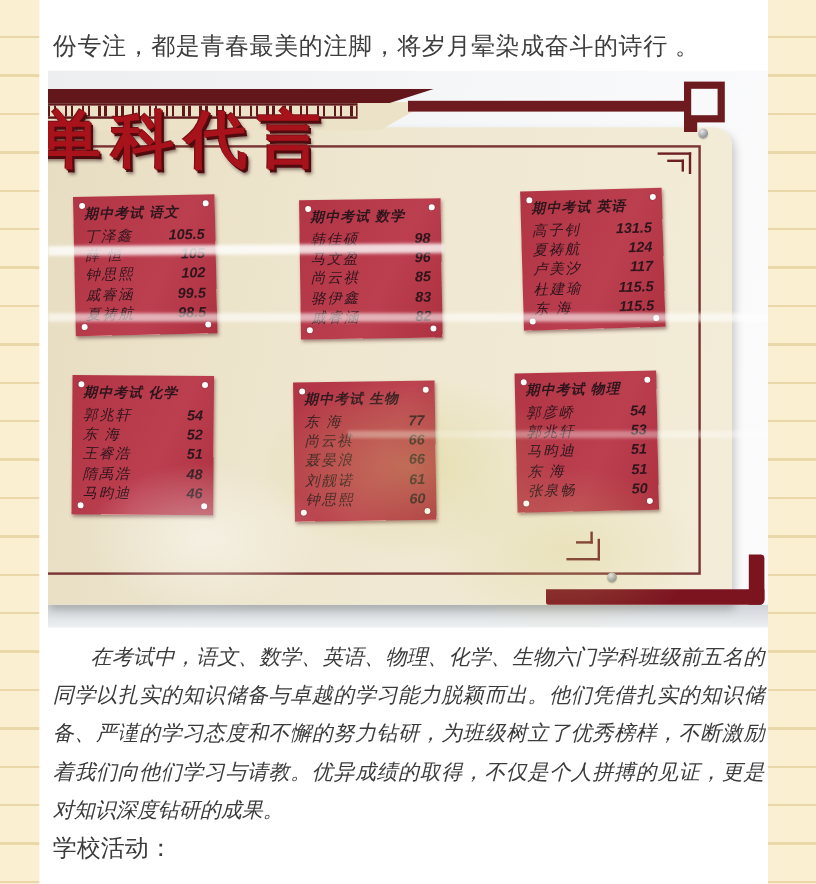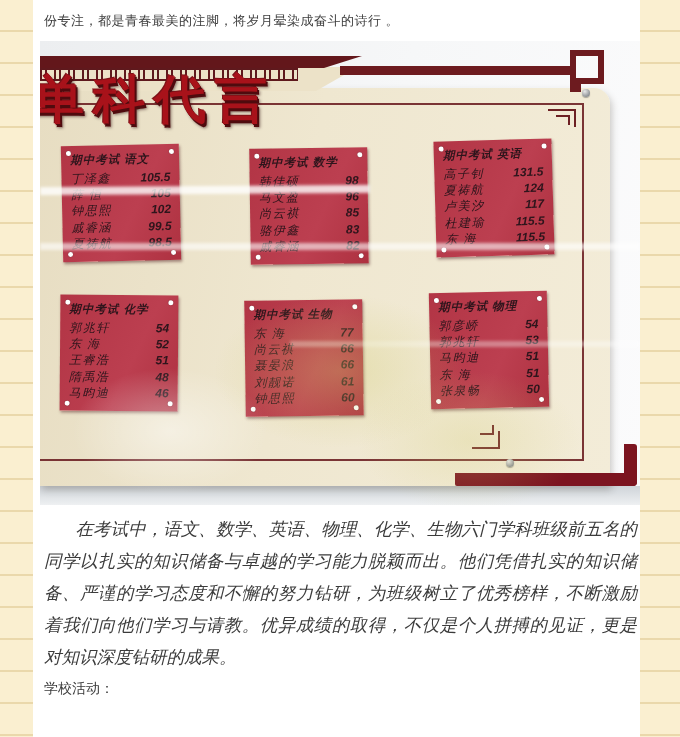--- a/index.html
+++ b/index.html
@@ -12,22 +12,22 @@
   .edge-strip{
     position:absolute;top:0;bottom:0;z-index:1;
     background:repeating-linear-gradient(180deg,#faefd0 0 30px,#ead8ab 30px 32px);
   }
   .edge-strip.left{left:0;width:33px;}
   .edge-strip.right{right:0;width:40px;}
 
   .content{position:absolute;left:33px;top:0;width:607px;height:737px;background:#ffffff;z-index:2;}
 
   .lead-text{
-    margin:0 0 0 11px;padding-top:5px;width:593px;
-    font-size:13px;line-height:32px;color:#3d3d3d;letter-spacing:.5px;
+    margin:0 0 0 11px;padding-top:23px;width:593px;
+    font-size:20px;line-height:32px;color:#3d3d3d;letter-spacing:.5px;
   }
 
   
   .photo{
     position:relative;margin:4px 0 0 7px;width:600px;height:464px;overflow:hidden;
     background:linear-gradient(100deg,#eceef0 0%,#f6f7f8 55%,#fbfbfc 100%);
   }
   .wall-bottom{position:absolute;left:0;top:445px;width:600px;height:19px;
     background:linear-gradient(180deg,#cfd4d9,#eef0f2);}
   .board{
@@ -106,21 +106,21 @@
       radial-gradient(140px 90px at 130px 390px,rgba(255,255,255,.45),rgba(255,255,255,0) 70%),
       radial-gradient(160px 100px at 430px 400px,rgba(212,206,120,.28),rgba(212,206,120,0) 70%);
     left:0;top:0;width:600px;height:464px;}
 
   
   .body-paragraph{
     margin:8px 0 0 11px;width:593px;
     font-size:17.5px;line-height:32px;color:#3b3b3b;
     text-align:justify;text-indent:1.8em;font-style:italic;
   }
-  .plain-line{margin:0 0 0 11px;width:593px;font-size:14px;line-height:32px;color:#3b3b3b;font-family:Liberation Mono, monospace;}
+  .plain-line{margin:0 0 0 11px;width:593px;font-size:20px;line-height:32px;color:#3b3b3b;}
 </style>
 </head>
 <body>
 
 <div class="edge-strip left"></div>
 <div class="edge-strip right"></div>
 
 <div class="content">
 
   <p class="lead-text">份专注，都是青春最美的注脚，将岁月晕染成奋斗的诗行 。</p>

